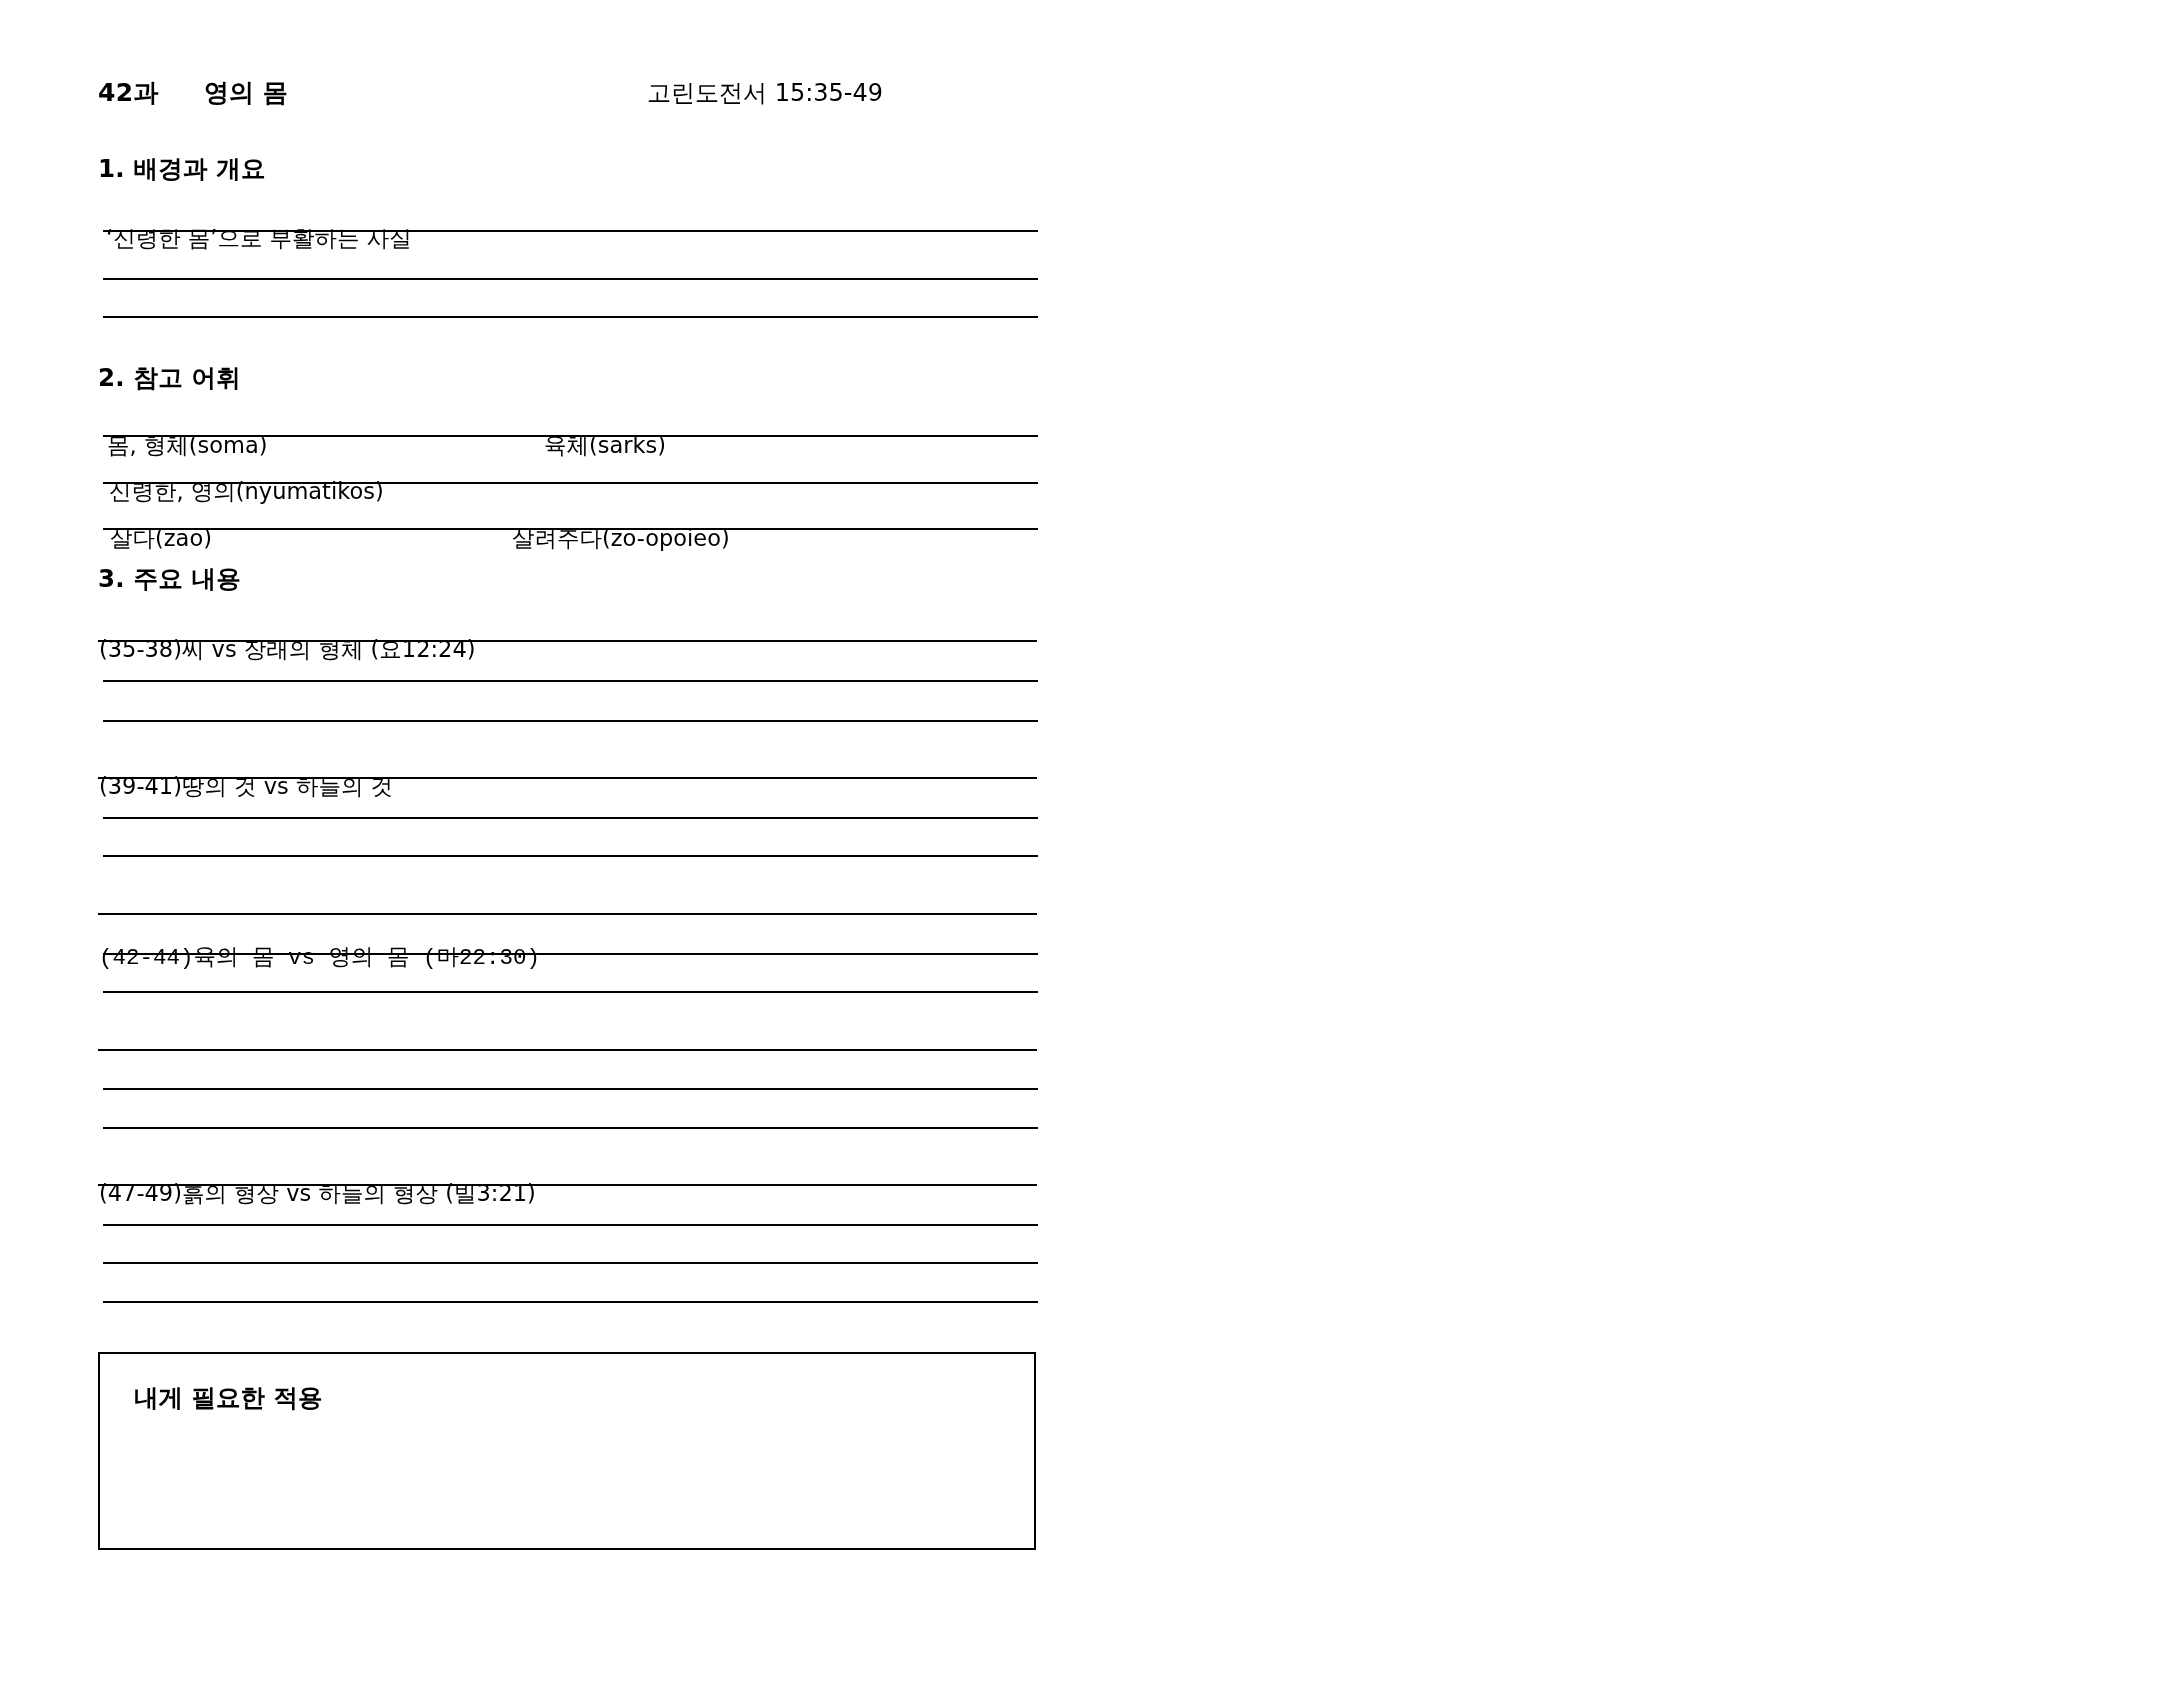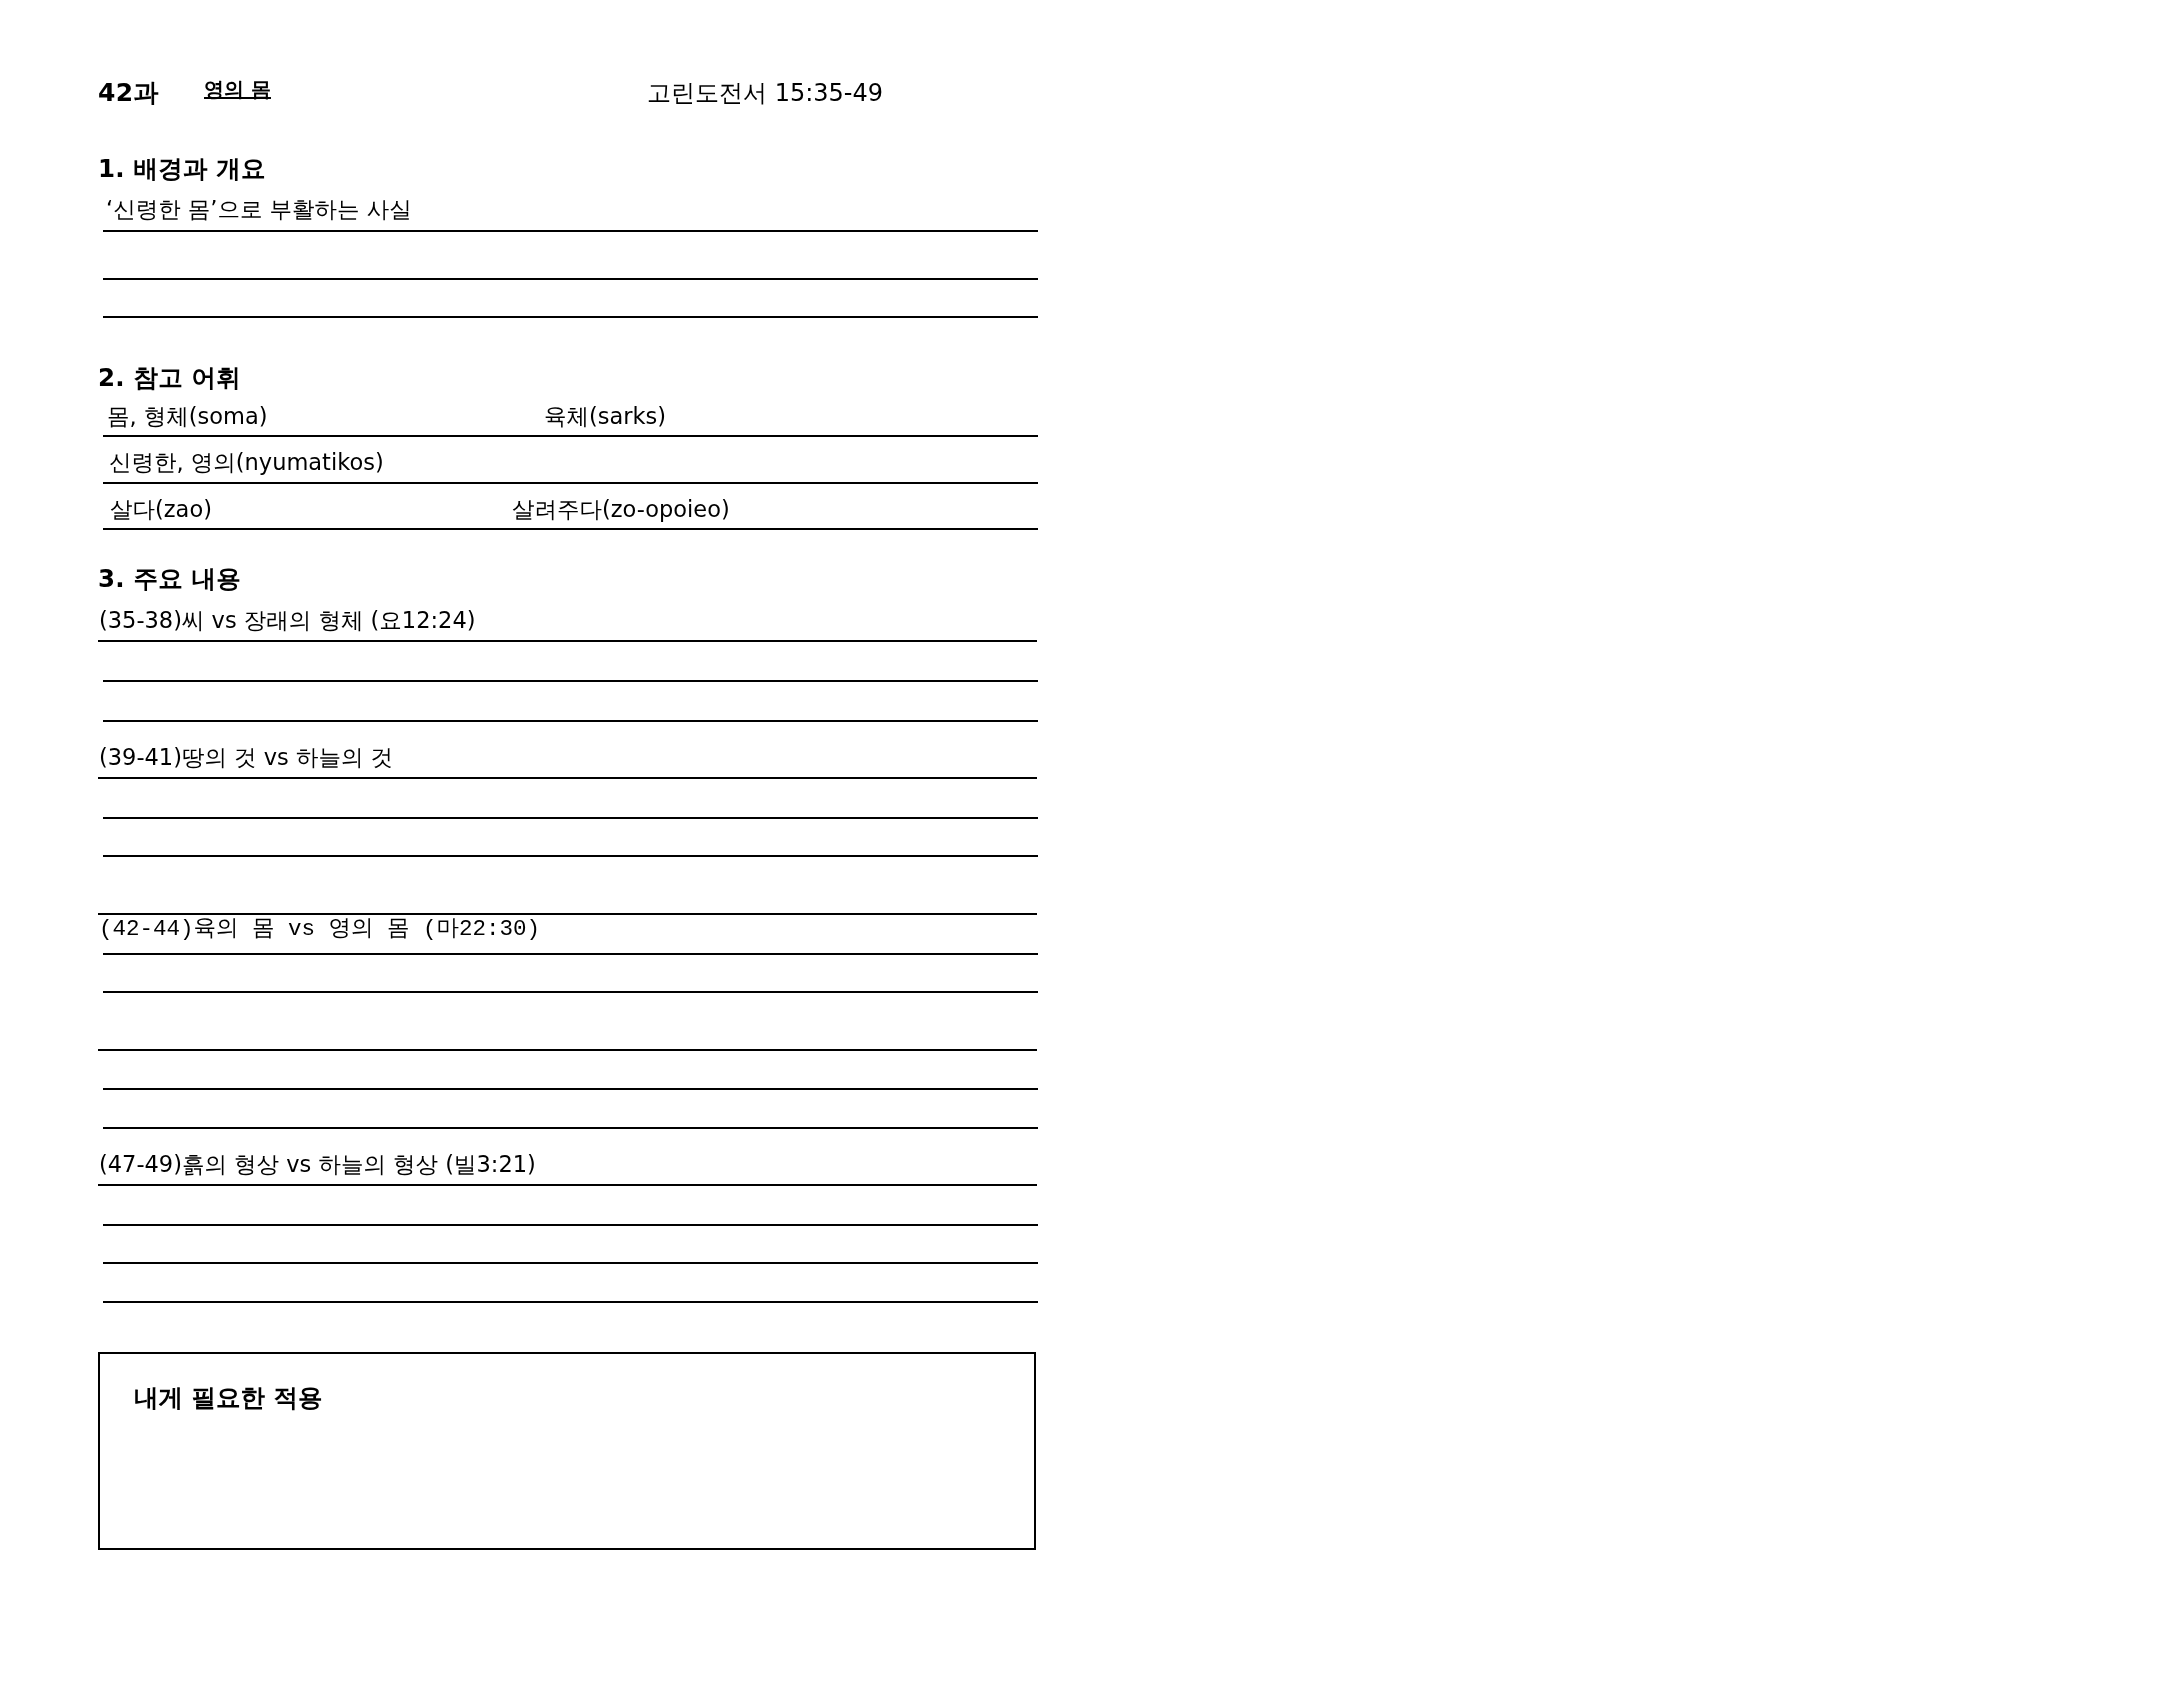--- a/index.html
+++ b/index.html
@@ -38,24 +38,23 @@
     font-size: 25px;
     font-weight: bold;
     letter-spacing: 0.3px;
     white-space: pre;
     text-align: center;
   }
   .header .title {
     position: absolute;
     left: 106px;
     top: 0;
-    font-size: 20px;
+    font-size: 25px;
     font-weight: bold;
     white-space: pre;
-    text-decoration: underline;
   }
   .header .reference {
     position: absolute;
     left: 549px;
     top: 1.3px;
     font-size: 24px;
     font-weight: normal;
     white-space: pre;
   }
 
@@ -80,20 +79,21 @@
     left: 103px;
     width: 935px;
   }
 
   
   .line-text {
     position: absolute;
     font-size: 22.5px;
     white-space: pre;
     line-height: 1;
+    margin-top: 29px;
   }
 
   
   .app-box {
     position: absolute;
     left: 98px;
     top: 1352px;
     width: 938px;
     height: 198px;
     border: 2px solid #000000;

